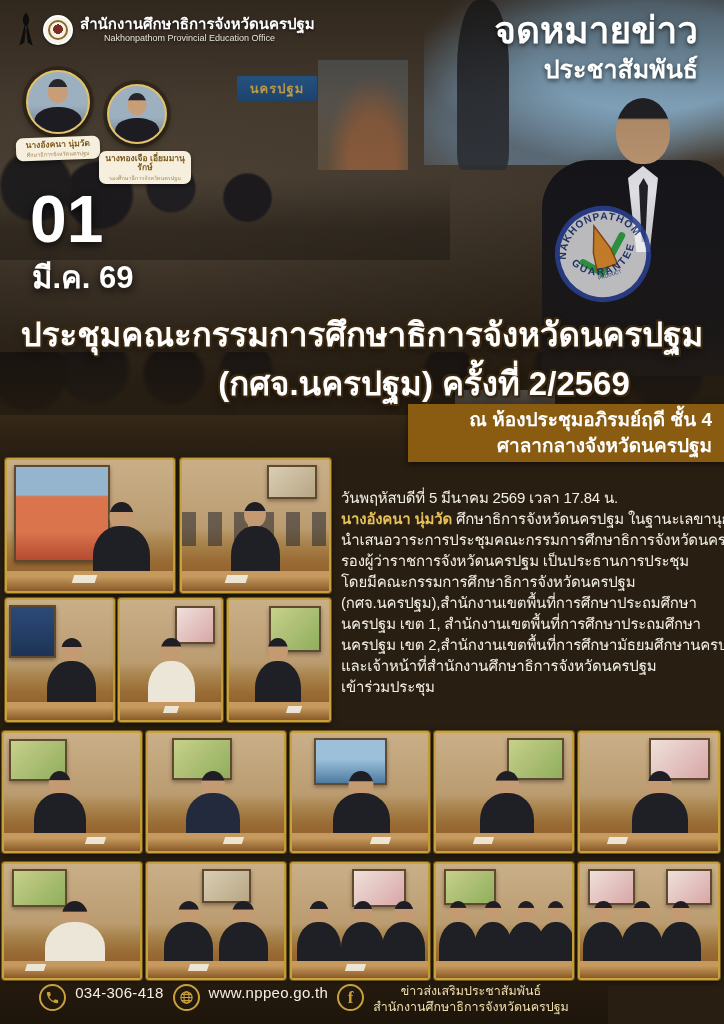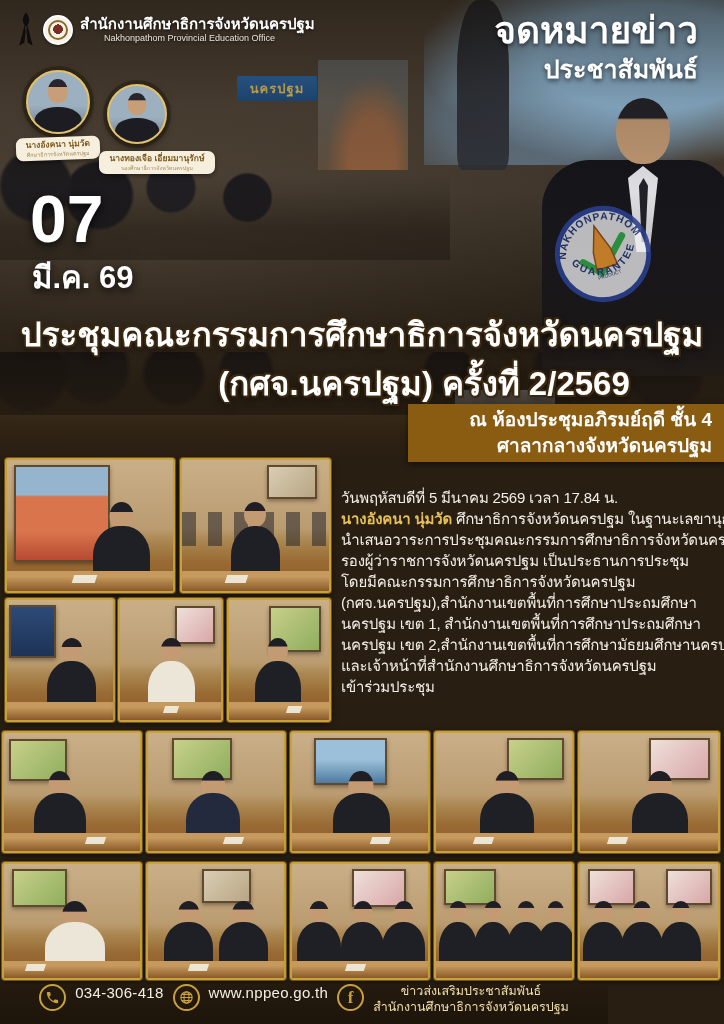--- a/index.html
+++ b/index.html
@@ -216,26 +216,26 @@
       <div class="p-torso"></div>
   </div>
   <div class="portrait" style="left:107px; top:84px; width:60px; height:60px;">
     <div class="p-head"></div>
       <div class="p-torso"></div>
   </div>
   <div class="nametag" style="left:16px; top:137px; width:84px; transform:rotate(-2deg);">
     <div class="nt-name">นางอังคนา นุ่มวัด</div>
     <div class="nt-title">ศึกษาธิการจังหวัดนครปฐม</div>
   </div>
-  <div class="nametag" style="left:99px; top:151px; width:116px;">
+  <div class="nametag" style="left:99px; top:151px; width:92px;">
     <div class="nt-name">นางทองเจือ เอี่ยมมานุรักษ์</div>
     <div class="nt-title">รองศึกษาธิการจังหวัดนครปฐม</div>
   </div>
 
-  <div class="date-day">07</div>
+  <div class="date-day">01</div>
   <div class="date-my">มี.ค. 69</div>
 
   <svg class="badge" viewBox="0 0 100 100">
     <circle cx="50" cy="50" r="46.5" fill="rgba(250,250,252,0.82)" stroke="#2a3f8f" stroke-width="5"></circle>
     <defs>
       <path id="arcT" d="M 11,54 A 39,39 0 0 1 89,54"></path>
       <path id="arcB" d="M 15,46 A 37,37 0 0 0 85,46"></path>
     </defs>
     <path d="M28 52 L43 68 L74 38" stroke="#2f9e44" stroke-width="7" fill="none" stroke-linecap="round"></path>
     <path d="M50 20 L59 46 L61 64 L39 64 L41 46 Z" fill="#d98a2b" stroke="#8a4a14" stroke-width="1.5"></path>

